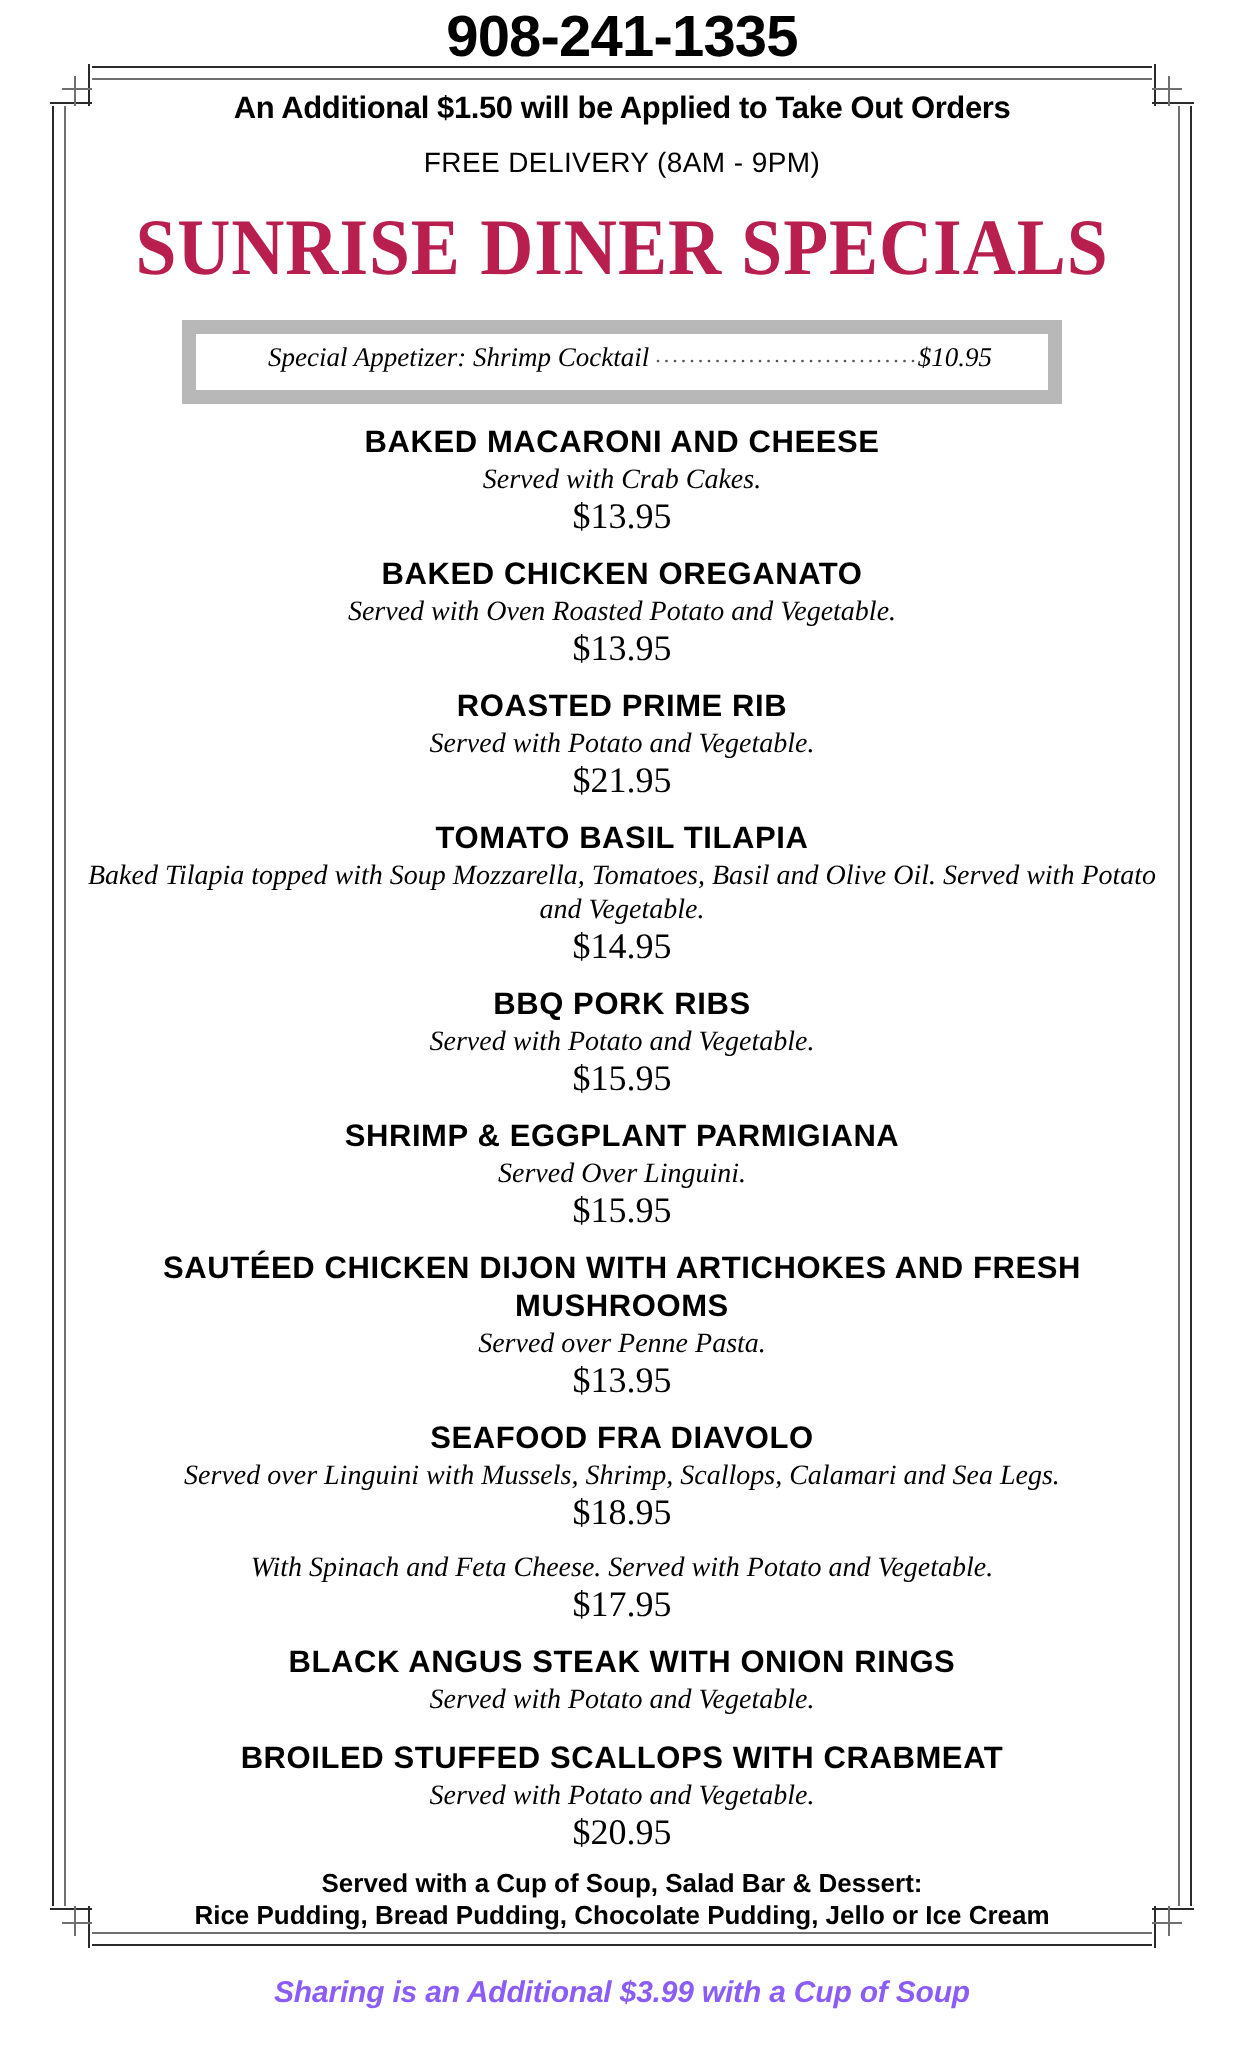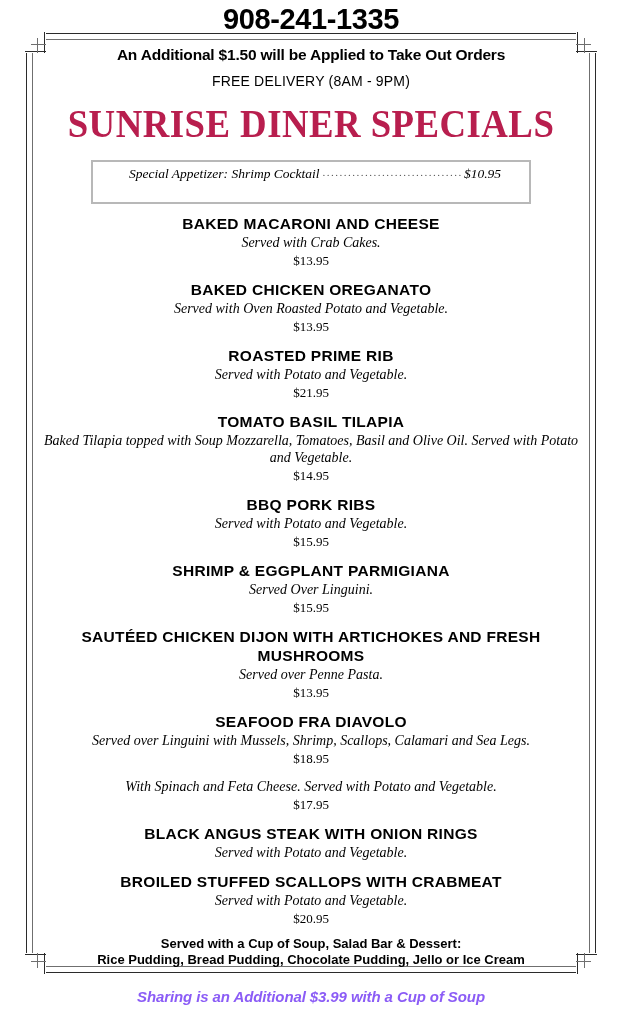--- a/index.html
+++ b/index.html
@@ -104,22 +104,22 @@
     margin-top: 12px;
     transform: scaleX(0.92);
     transform-origin: center;
   }
 
   
   .appetizer-box {
     margin: 14px auto 0 auto;
     width: 440px;
     box-sizing: border-box;
-    border: 2px solid #4c1d95;
-    padding: 4px 10px 20px 10px;
+    border: 7px solid #4c1d95;
+    padding: 4px 10px 7px 10px;
   }
   .appetizer-row {
     display: flex;
     align-items: baseline;
     font-family: "Liberation Serif", serif;
     font-style: italic;
     font-size: 13.5px;
     line-height: 16px;
     white-space: nowrap;
   }
@@ -150,21 +150,21 @@
   }
   .item-desc {
     font-family: "Liberation Serif", serif;
     font-style: italic;
     font-size: 14px;
     line-height: 17px;
     margin-top: 1px;
   }
   .item-price {
     font-family: "Liberation Serif", serif;
-    font-size: 13px;
+    font-size: 18px;
     line-height: 17px;
     margin-top: 1px;
     text-align: center;
   }
 
   
   .included {
     font-family: Liberation Sans, sans-serif;
     font-weight: bold;
     font-size: 13px;

